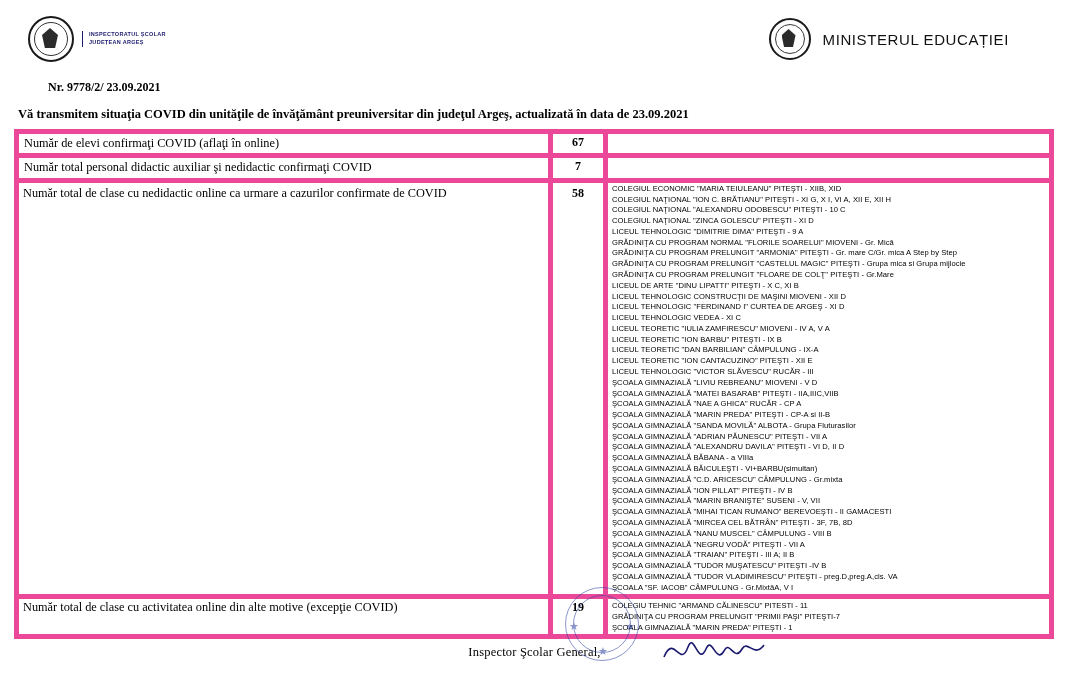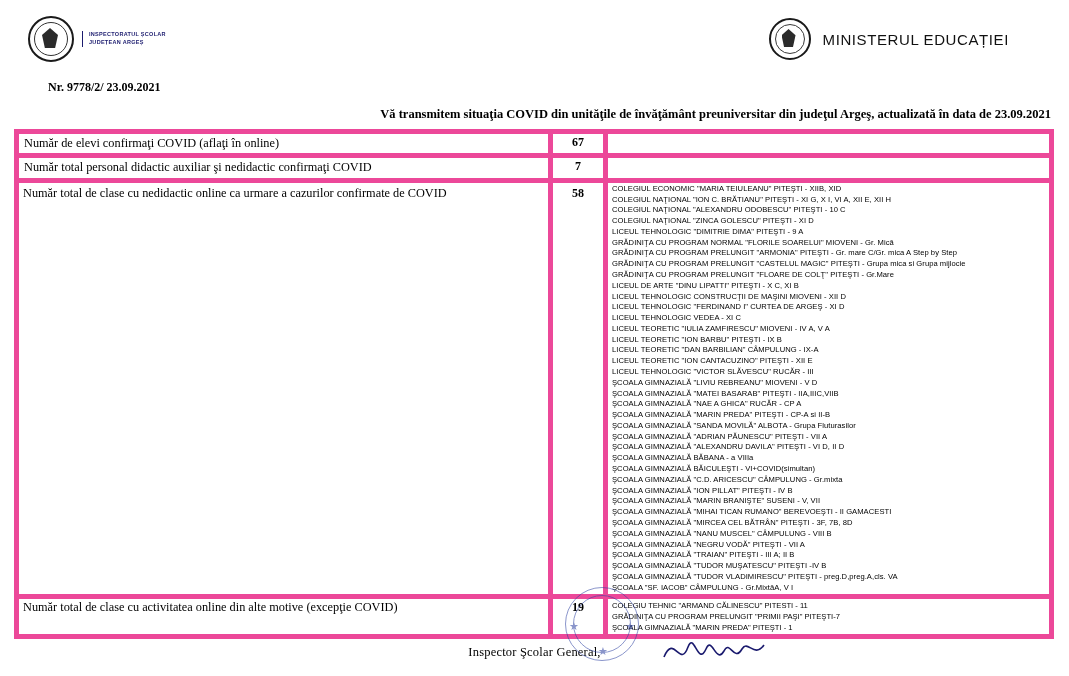--- a/index.html
+++ b/index.html
@@ -113,21 +113,21 @@
   }
 
   
   .docnum {
     font-family: "Liberation Serif", serif;
     font-size: 12px;
     font-weight: bold;
     margin: 10px 0 0 48px;
   }
   .doc-title {
-    text-align: right;
+    text-align: left;
     font-size: 12.5px;
     font-weight: bold;
     margin: 12px 18px 7px 18px;
   }
 
   
   table.report {
     border-collapse: collapse;
     width: 1040px;
     margin: 0 14px;
@@ -287,21 +287,21 @@
           <div class="detail-line">LICEUL TEORETIC "ION CANTACUZINO" PITEŞTI - XII E</div>
           <div class="detail-line">LICEUL TEHNOLOGIC "VICTOR SLĂVESCU" RUCĂR - III</div>
           <div class="detail-line">ŞCOALA GIMNAZIALĂ "LIVIU REBREANU" MIOVENI - V D</div>
           <div class="detail-line">ŞCOALA GIMNAZIALĂ "MATEI BASARAB" PITEŞTI  - IIA,IIIC,VIIB</div>
           <div class="detail-line">ŞCOALA GIMNAZIALĂ "NAE A GHICA" RUCĂR - CP A</div>
           <div class="detail-line">ŞCOALA GIMNAZIALĂ "MARIN PREDA" PITEŞTI - CP-A si II-B</div>
           <div class="detail-line">ŞCOALA GIMNAZIALĂ "SANDA MOVILĂ" ALBOTA  - Grupa  Fluturasilor</div>
           <div class="detail-line">ŞCOALA GIMNAZIALĂ "ADRIAN PĂUNESCU" PITEŞTI - VII A</div>
           <div class="detail-line">ŞCOALA GIMNAZIALĂ "ALEXANDRU DAVILA" PITEŞTI - VI D, II D</div>
           <div class="detail-line">ŞCOALA GIMNAZIALĂ BĂBANA - a VIIIa</div>
-          <div class="detail-line">ŞCOALA GIMNAZIALĂ BĂICULEŞTI - VI+COVID(simultan)</div>
+          <div class="detail-line">ŞCOALA GIMNAZIALĂ BĂICULEŞTI - VI+BARBU(simultan)</div>
           <div class="detail-line">ŞCOALA GIMNAZIALĂ "C.D. ARICESCU" CÂMPULUNG - Gr.mixta</div>
           <div class="detail-line">ŞCOALA GIMNAZIALĂ "ION PILLAT" PITEŞTI - IV B</div>
           <div class="detail-line">ŞCOALA GIMNAZIALĂ "MARIN BRANIŞTE" SUSENI - V, VII</div>
           <div class="detail-line">ŞCOALA GIMNAZIALĂ "MIHAI TICAN RUMANO" BEREVOEŞTI - II GAMACESTI</div>
           <div class="detail-line">ŞCOALA GIMNAZIALĂ "MIRCEA CEL BĂTRÂN" PITEŞTI - 3F, 7B, 8D</div>
           <div class="detail-line">ŞCOALA GIMNAZIALĂ "NANU MUSCEL" CÂMPULUNG - VIII B</div>
           <div class="detail-line">ŞCOALA GIMNAZIALĂ "NEGRU VODĂ" PITEŞTI - VII A</div>
           <div class="detail-line">ŞCOALA GIMNAZIALĂ "TRAIAN" PITEŞTI - III A; II B</div>
           <div class="detail-line">ŞCOALA GIMNAZIALĂ "TUDOR MUŞATESCU" PITEŞTI -IV B</div>
           <div class="detail-line">ŞCOALA GIMNAZIALĂ "TUDOR VLADIMIRESCU" PITEŞTI - preg.D,preg.A,cls. VA</div>

